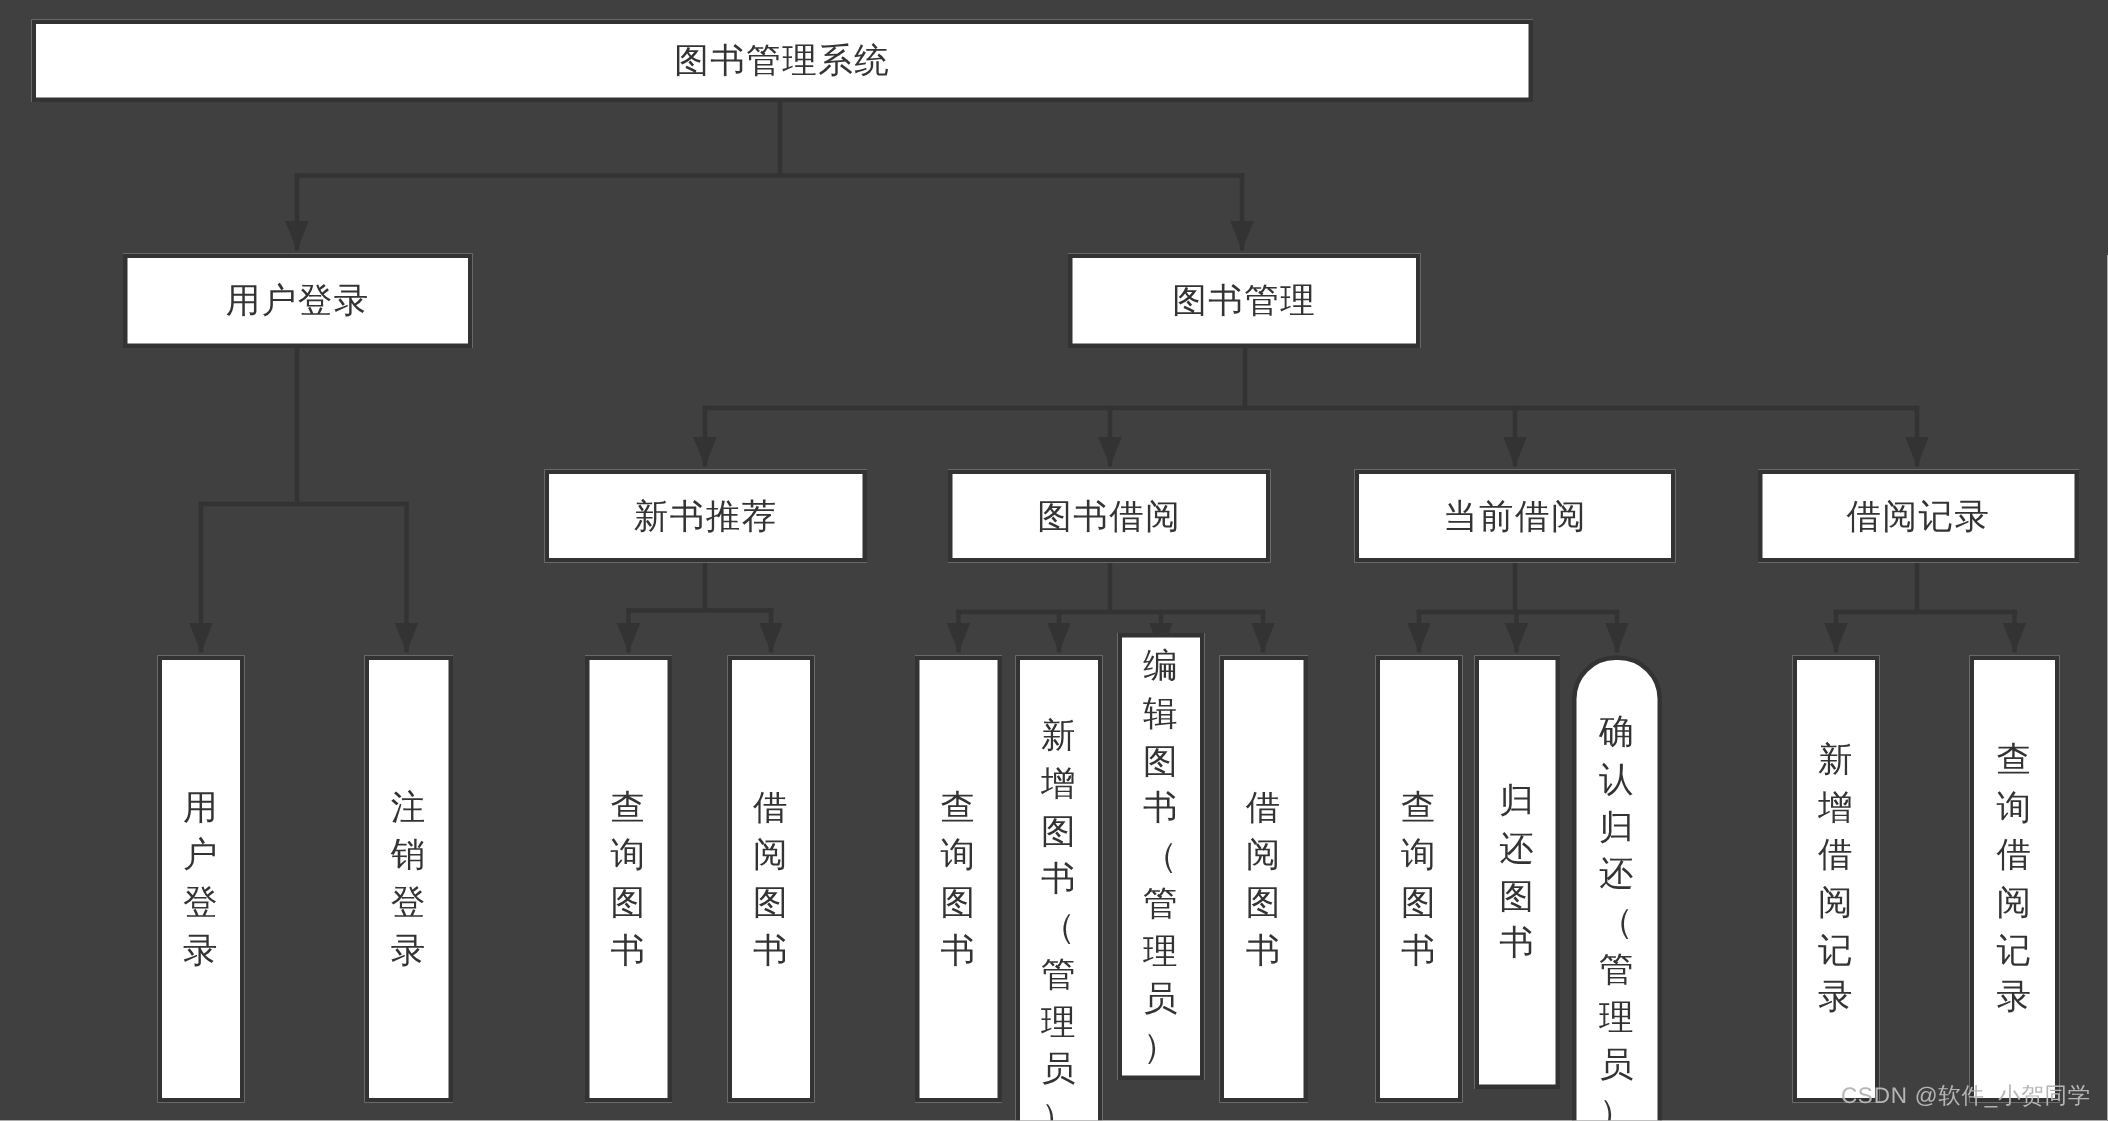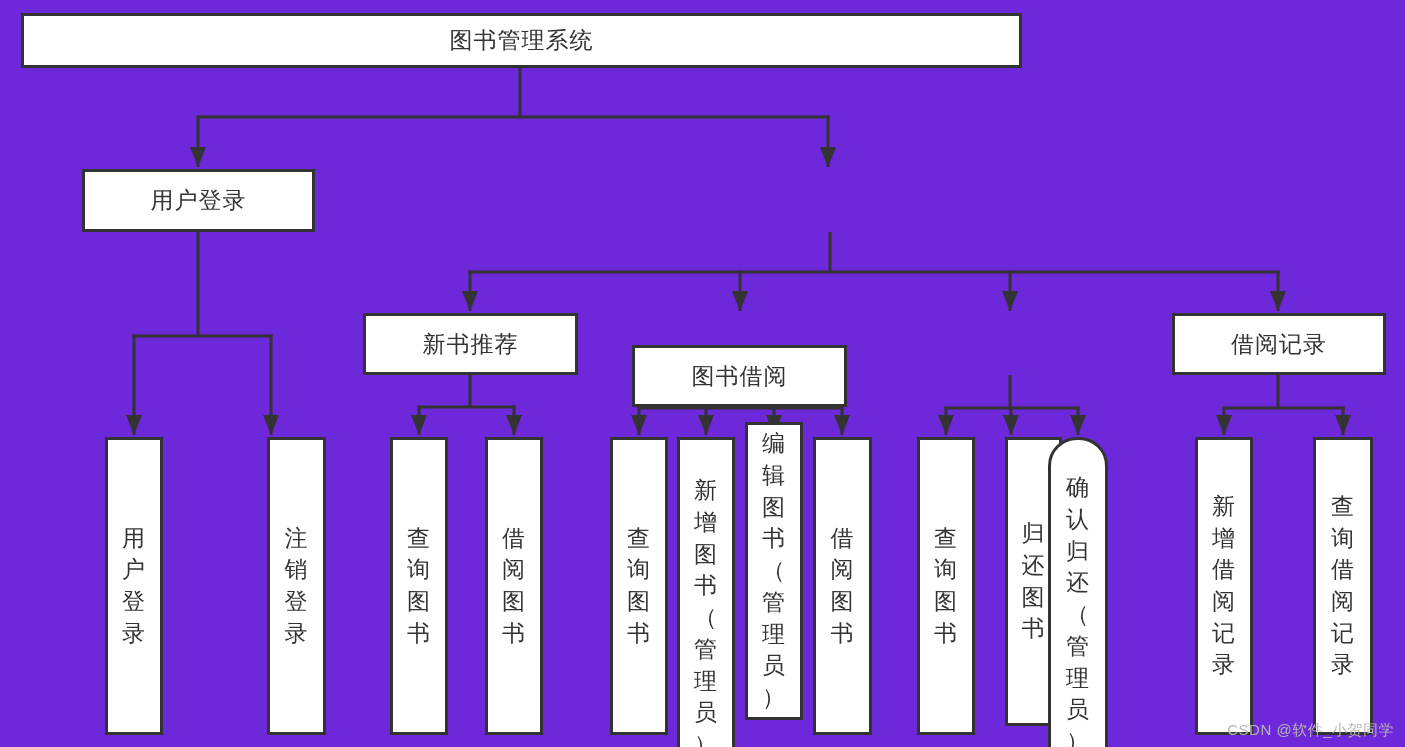--- a/index.html
+++ b/index.html
@@ -1,21 +1,21 @@
 <!DOCTYPE html>
 <html><head>
 <meta charset="utf-8">
 <style>
   html, body { margin: 0; padding: 0; background: #ffffff; }
   body { font-family: "Liberation Sans", sans-serif; }
   .canvas {
     position: relative;
     width: 1405px;
     height: 747px;
-    background: #6d28d9;
+    background: #404040;
     overflow: hidden;
   }
   .connector-layer {
     position: absolute;
     left: 0; top: 0;
     width: 1405px; height: 747px;
   }
   .node {
     position: absolute;
     box-sizing: border-box;
@@ -101,35 +101,41 @@
     <path d="M1343 406.5 V435" stroke="#333333" stroke-width="3" fill="none" marker-end="url(#arw)"></path>
   </svg>
 
   <div class="node" style="left:21px; top:13px; width:1001px; height:55px;">
     <span>图书管理系统</span>
   </div>
 
   <div class="node" style="left:82px; top:169px; width:233px; height:63px;">
     <span>用户登录</span>
   </div>
+  <div class="node" style="left:712px; top:169px; width:235px; height:63px;">
+    <span>图书管理</span>
+  </div>
 
   <div class="node" style="left:363px; top:313px; width:215px; height:62px;">
     <span>新书推荐</span>
   </div>
-  <div class="node" style="left:632px; top:313px; width:215px; height:62px;margin-top:32px;">
+  <div class="node" style="left:632px; top:313px; width:215px; height:62px;">
     <span>图书借阅</span>
+  </div>
+  <div class="node" style="left:903px; top:313px; width:214px; height:62px;">
+    <span>当前借阅</span>
   </div>
   <div class="node" style="left:1172px; top:313px; width:214px; height:62px;text-align:right;">
     <span>借阅记录</span>
   </div>
 
   <div class="node leaf" style="left:105px; top:437px; width:58px; height:298px;">
     <span class="vtext">用户登录</span>
   </div>
-  <div class="node leaf" style="left:243px; top:437px; width:59px; height:298px;margin-left:24px;">
+  <div class="node leaf" style="left:243px; top:437px; width:59px; height:298px;">
     <span class="vtext">注销登录</span>
   </div>
 
   <div class="node leaf" style="left:390px; top:437px; width:58px; height:298px;">
     <span class="vtext">查询图书</span>
   </div>
   <div class="node leaf" style="left:485px; top:437px; width:58px; height:298px;">
     <span class="vtext">借阅图书</span>
   </div>
 
@@ -142,21 +148,21 @@
   <div class="node leaf" style="left:745px; top:422px; width:58px; height:298px;justify-content:center;">
     <span class="vtext">编辑图书（管理员）</span>
   </div>
   <div class="node leaf" style="left:813px; top:437px; width:59px; height:298px;">
     <span class="vtext">借阅图书</span>
   </div>
 
   <div class="node leaf" style="left:917px; top:437px; width:58px; height:298px;">
     <span class="vtext">查询图书</span>
   </div>
-  <div class="node leaf" style="left:983px; top:437px; width:57px; height:289px;margin-left:22px;">
+  <div class="node leaf" style="left:983px; top:437px; width:57px; height:289px;">
     <span class="vtext">归还图书</span>
   </div>
   <div class="node leaf" style="left:1048px; top:437px; width:60px; height:356px;border-radius:29px;">
     <span class="vtext">确认归还（管理员）</span>
   </div>
 
   <div class="node leaf" style="left:1195px; top:437px; width:58px; height:298px;">
     <span class="vtext">新增借阅记录</span>
   </div>
   <div class="node leaf" style="left:1313px; top:437px; width:60px; height:298px;">

